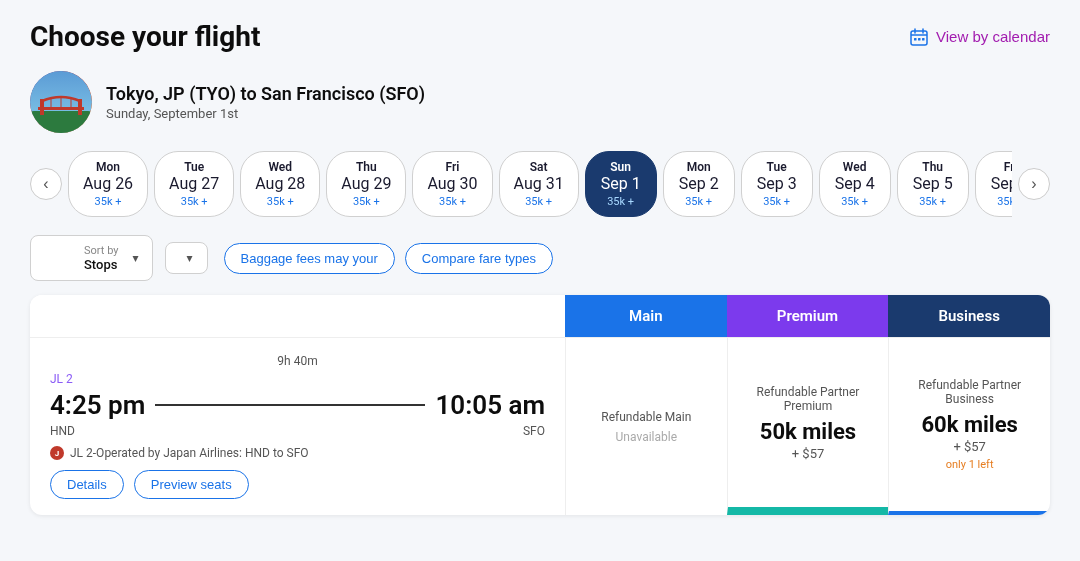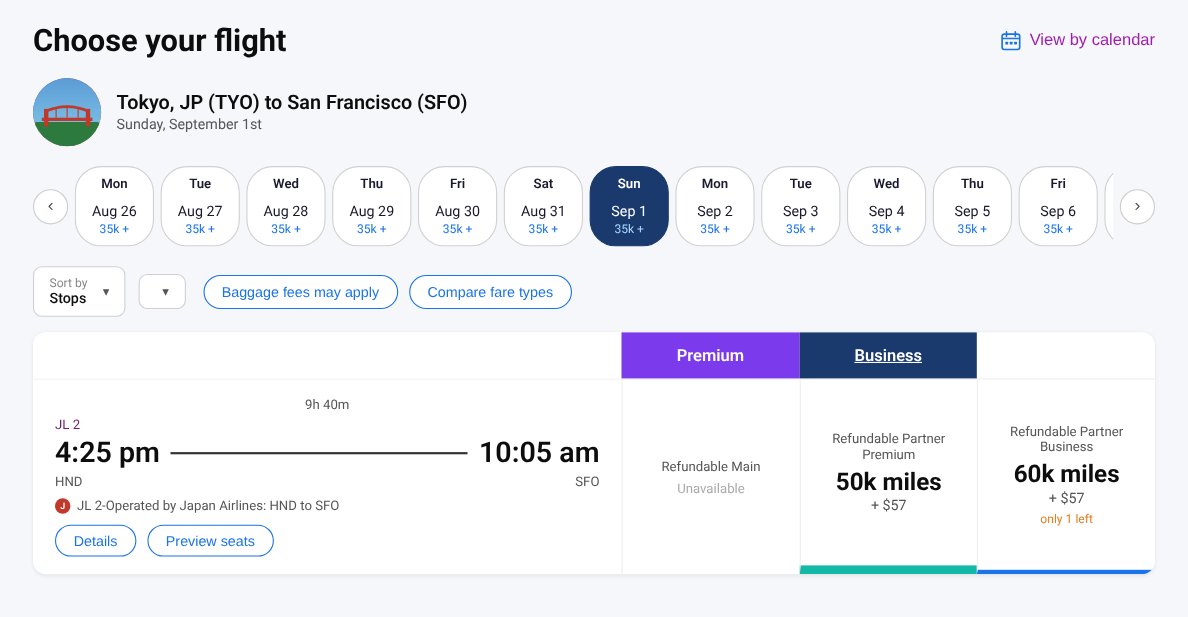--- a/index.html
+++ b/index.html
@@ -114,22 +114,22 @@
     .date-pill.selected {
       background: #1a3a6e;
       border-color: #1a3a6e;
       color: white;
     }
     .date-pill .day-name {
       font-size: 12px;
       font-weight: 600;
     }
     .date-pill .day-date {
-      font-size: 13px;
-      margin-top: 11px;
+      font-size: 16px;
+      margin-top: 0;
     }
     .date-pill .price {
       font-size: 11px;
       margin-top: 2px;
       color: #1a73e8;
     }
     .date-pill.selected .price { color: #a8d8ff; }
     .controls-row {
       display: flex;
       align-items: center;
@@ -153,20 +153,21 @@
       display: block;
     }
     .sort-select .value, .filter-select .value {
       font-size: 13px;
       font-weight: 500;
       color: #0d0d0d;
     }
     .sort-select-inner, .filter-select-inner {
       display: flex;
       flex-direction: column;
+      margin-left: 39px;
     }
     .chevron {
       color: #555;
       font-size: 12px;
       margin-left: 6px;
     }
     .action-btns {
       display: flex;
       gap: 10px;
       margin-left: 4px;
@@ -195,32 +196,32 @@
     .fare-tab {
       padding: 12px 0;
       text-align: center;
       font-size: 15px;
       font-weight: 600;
       color: white;
       cursor: pointer;
     }
     .fare-tab.main { background: #1a73e8; }
     .fare-tab.premium { background: #7c3aed; }
-    .fare-tab.business { background: #1a3a6e; text-decoration: underline; }
+    .fare-tab.business { background: #1a3a6e; }
     .flight-row {
       display: grid;
       grid-template-columns: 535px 1fr 1fr 1fr;
       border-top: 1px solid #eee;
     }
     .flight-details {
       padding: 16px 20px;
     }
     .flight-meta {
       font-size: 12px;
-      color: #701a75;
+      color: #8b5cf6;
       margin-bottom: 4px;
     }
     .flight-times {
       display: flex;
       align-items: center;
       gap: 10px;
       margin-bottom: 4px;
     }
     .depart-time, .arrive-time {
       font-size: 26px;
@@ -444,29 +445,30 @@
       <div class="sort-select-inner">
         <span class="label">Sort by</span>
         <span class="value">Stops</span>
       </div>
       <span class="chevron">▾</span>
     </div>
     <div class="filter-select">
       <span class="chevron">▾</span>
     </div>
     <div class="action-btns">
-      <button class="action-btn">Baggage fees may apply</button>
+      <button class="action-btn">Baggage fees may your</button>
       <button class="action-btn">Compare fare types</button>
     </div>
   </div>
 
   <div class="flight-section">
 
     <div class="fare-tabs">
       <div class="fare-tab-empty"></div>
+      <div class="fare-tab main">Main</div>
       <div class="fare-tab premium">Premium</div>
       <div class="fare-tab business">Business</div>
     </div>
 
     <div class="flight-row">
 
       <div class="flight-details">
         <div class="duration" style="text-align:center;">9h 40m</div>
         <div style="display:flex; justify-content:space-between; align-items:flex-start;">
           <div>

